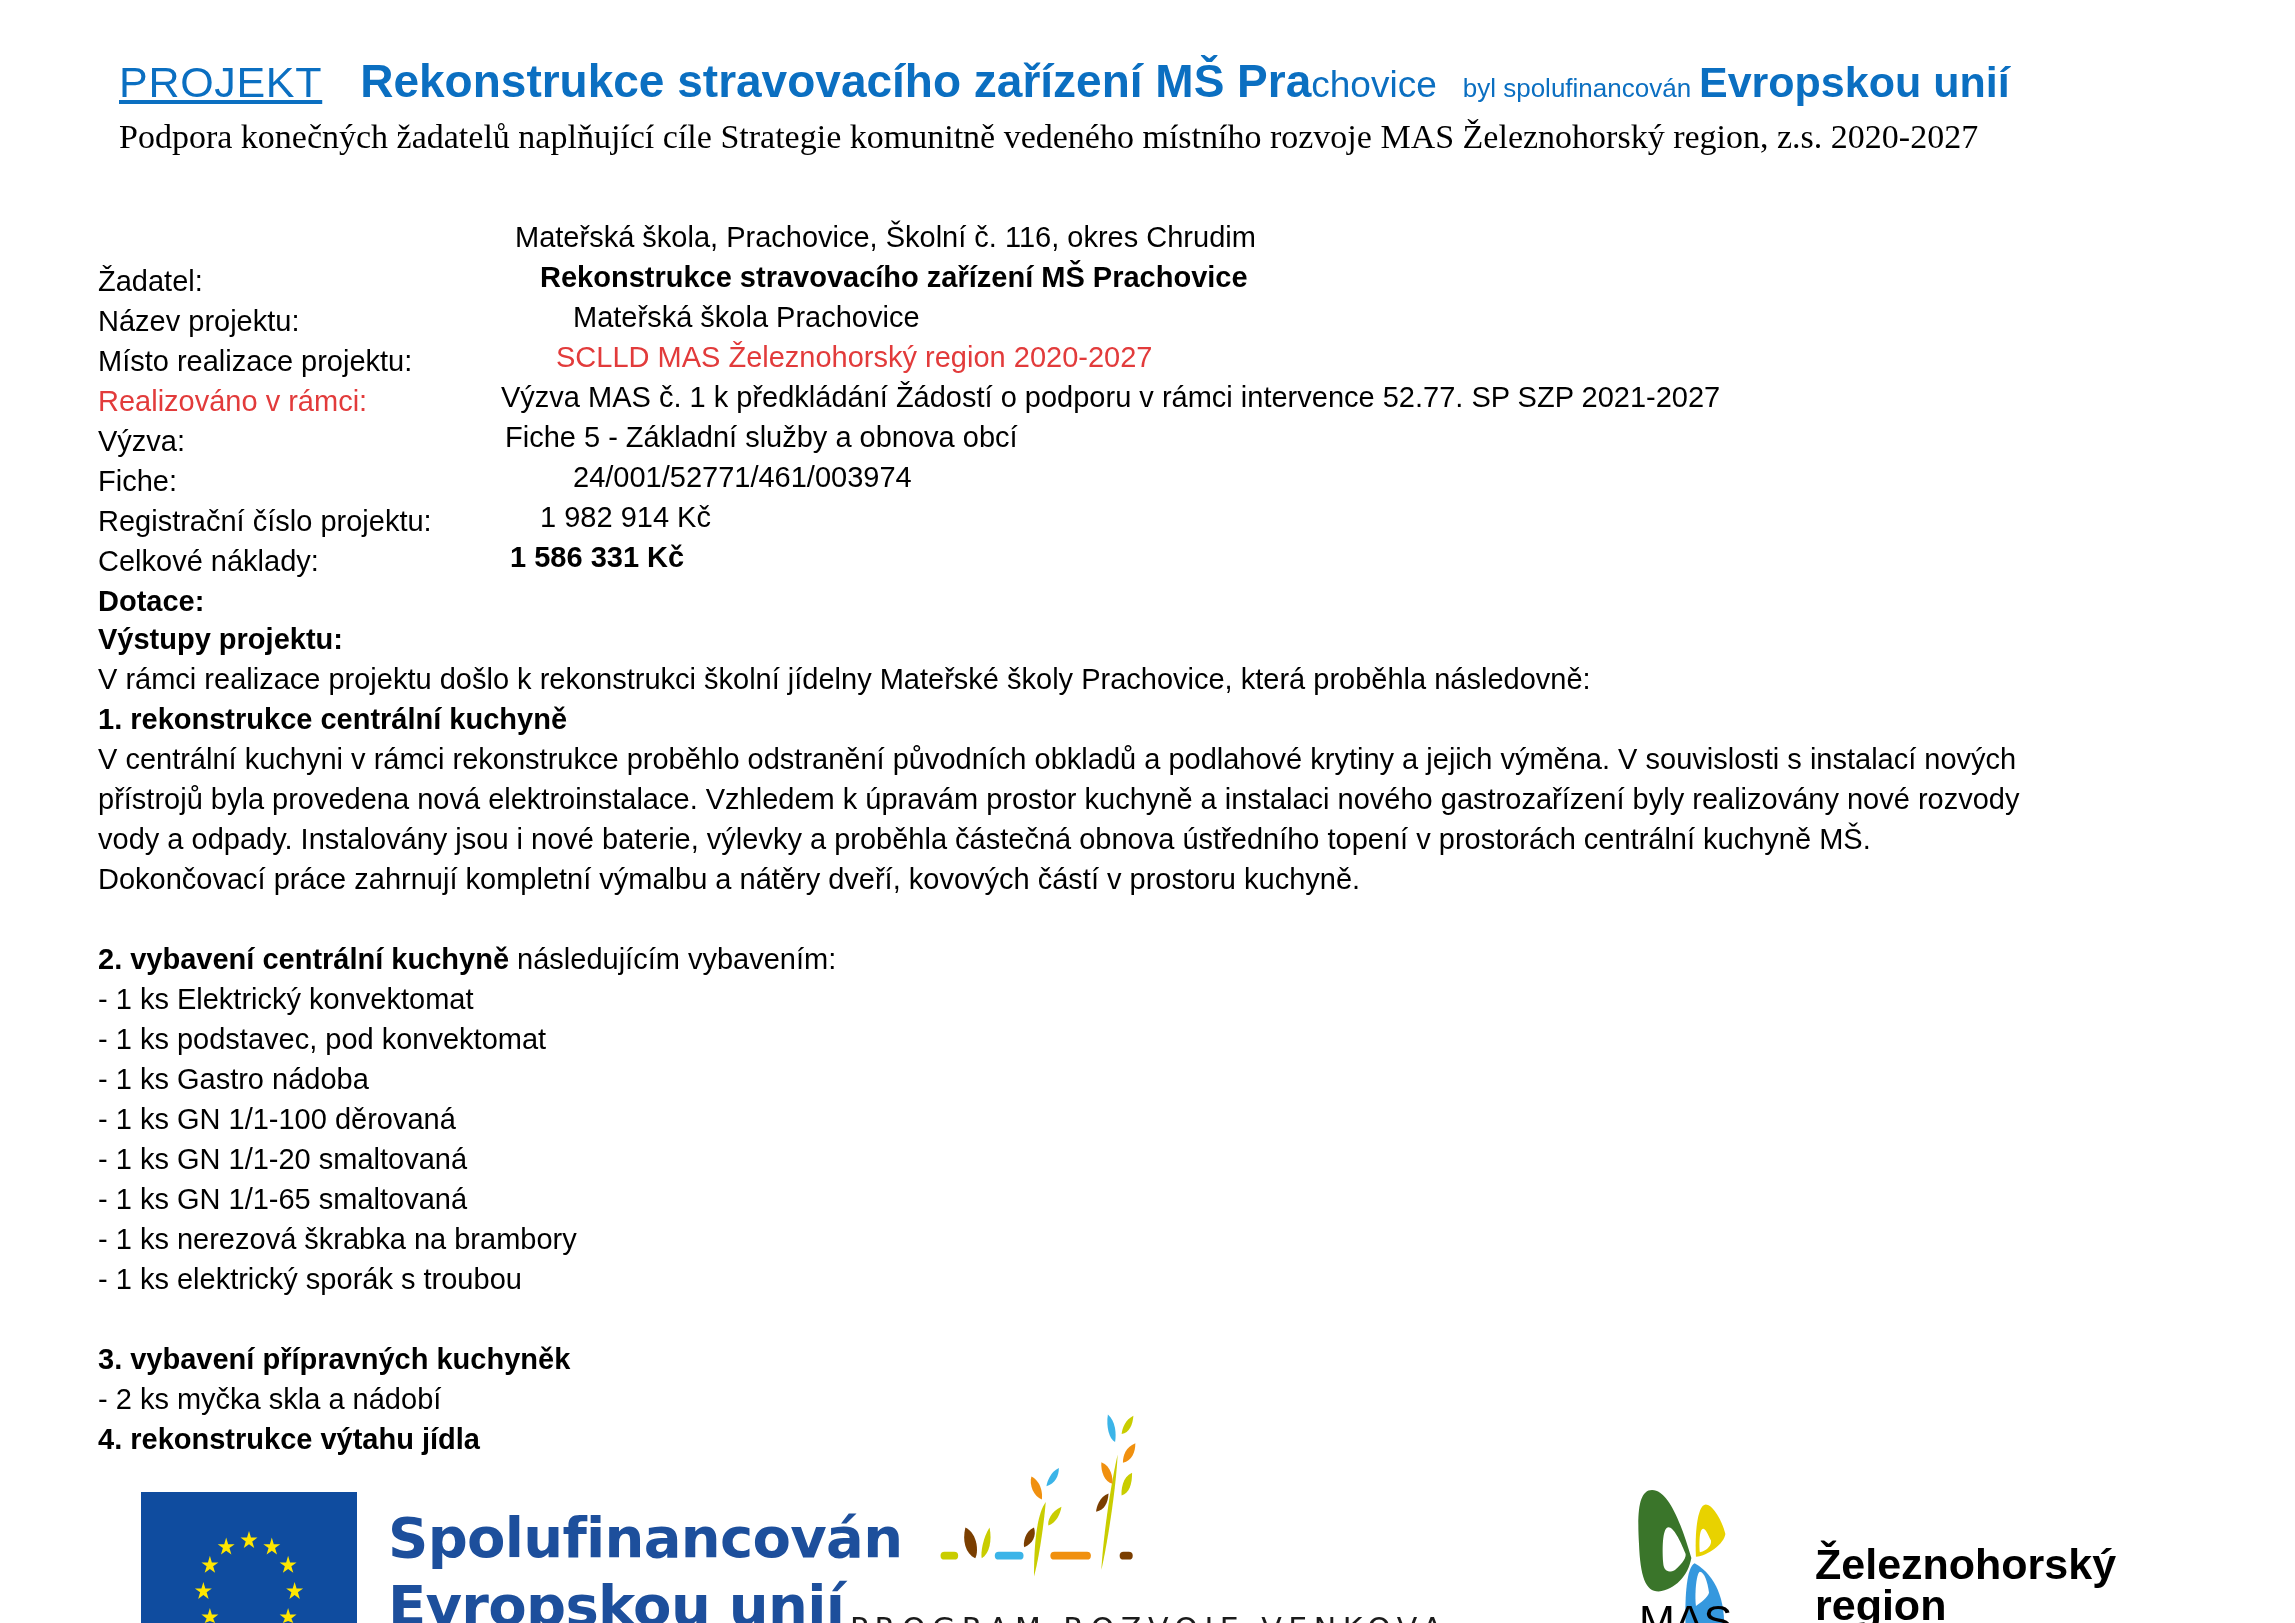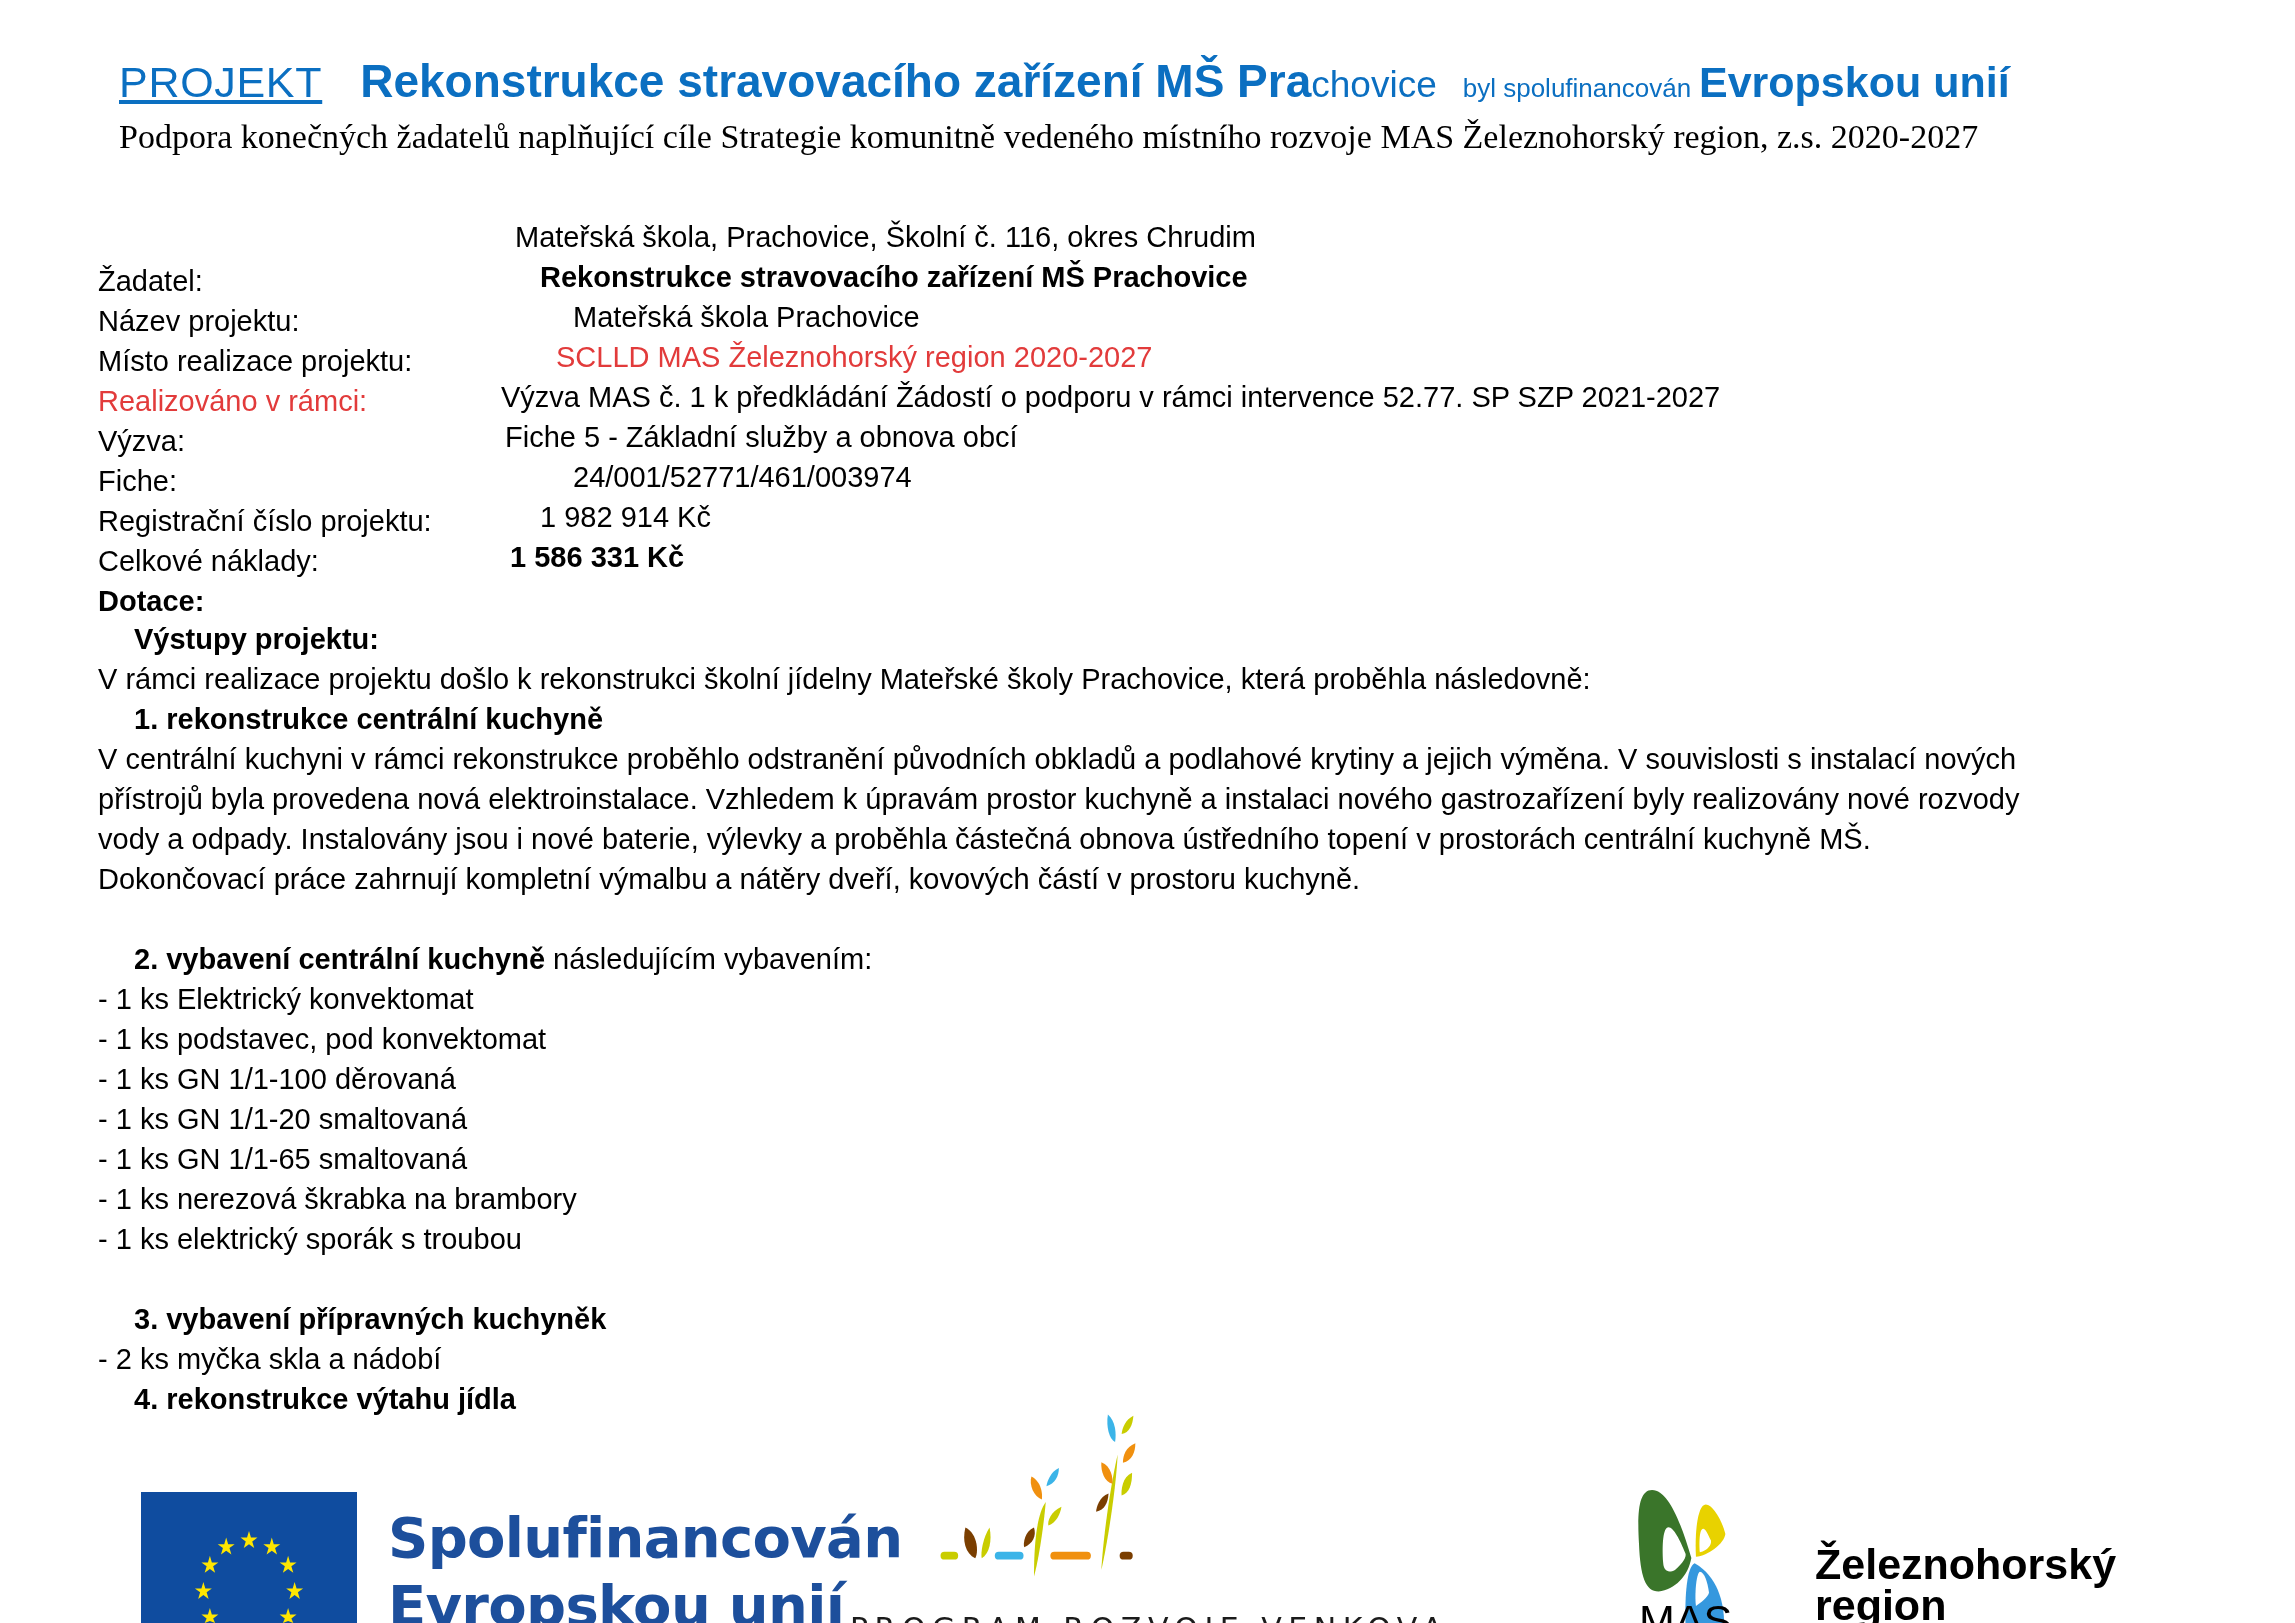--- a/index.html
+++ b/index.html
@@ -25,21 +25,21 @@
   .info { position: absolute; left: 98px; top: 217px; }
   .info-row { position: relative; height: 40px; font-size: 29px; line-height: 40px; white-space: nowrap; }
   .info-row .lbl { position: absolute; left: 0; margin-top: 44px; }
   .info-row .val { position: absolute; }
   .info-row.red { color: #e23b3b; }
   .info-row.bold { font-weight: 700; }
   .info-row .val.bold { font-weight: 700; }
 
   .body-text { position: absolute; left: 98px; top: 619px; width: 2120px; font-size: 29px; line-height: 40px; }
   .body-text .line { white-space: nowrap; height: 40px; }
-  .body-text .b { font-weight: 700; margin-left: 36px; }
+  .body-text .b { font-weight: 700; }
   .body-text .gap { height: 40px; }
 
   
   .eu-logo { position: absolute; left: 141px; top: 1492px; }
   .eu-flag { position: absolute; left: 0; top: 0; width: 216px; height: 131px; background: #0f4c9f; }
   .eu-text { position: absolute; left: 247px; top: 11.8px; color: #1d4f9c; font-size: 56px; font-weight: 700; line-height: 68px; white-space: nowrap; font-family: "DejaVu Sans", sans-serif; letter-spacing: -0.7px; }
   .prv-logo { position: absolute; left: 818px; top: 1387px; width: 687px; height: 236px; }
   .prv-text { position: absolute; left: 850px; top: 1611px; font-size: 30px; letter-spacing: 6.5px; color: #1b1b1b; white-space: nowrap; font-family: "DejaVu Sans", sans-serif; }
   .mas-logo { position: absolute; left: 1603px; top: 1452px; width: 589px; height: 171px; }
   .mas-name { position: absolute; left: 1815px; top: 1544px; font-size: 43px; font-weight: 700; line-height: 41px; white-space: nowrap; font-family: "Liberation Sans", sans-serif; }
@@ -97,20 +97,21 @@
   <div class="line">V rámci realizace projektu došlo k rekonstrukci školní jídelny Mateřské školy Prachovice, která proběhla následovně:</div>
   <div class="line b">1. rekonstrukce centrální kuchyně</div>
   <div class="line">V centrální kuchyni v rámci rekonstrukce proběhlo odstranění původních obkladů a podlahové krytiny a jejich výměna. V souvislosti s instalací nových</div>
   <div class="line">přístrojů byla  provedena nová elektroinstalace. Vzhledem k úpravám prostor kuchyně a instalaci nového gastrozařízení byly realizovány nové rozvody</div>
   <div class="line">vody a odpady. Instalovány jsou i nové baterie, výlevky a proběhla částečná obnova ústředního topení v prostorách centrální kuchyně MŠ.</div>
   <div class="line">Dokončovací práce zahrnují kompletní výmalbu a nátěry dveří, kovových částí v prostoru kuchyně.</div>
   <div class="gap"></div>
   <div class="line"><span class="b">2. vybavení centrální kuchyně</span><span> následujícím vybavením:</span></div>
   <div class="line">- 1 ks Elektrický konvektomat</div>
   <div class="line">- 1 ks podstavec, pod konvektomat</div>
+  <div class="line">- 1 ks Gastro nádoba</div>
   <div class="line">- 1 ks GN 1/1-100 děrovaná</div>
   <div class="line">- 1 ks GN 1/1-20 smaltovaná</div>
   <div class="line">- 1 ks GN 1/1-65 smaltovaná</div>
   <div class="line">- 1 ks nerezová škrabka na brambory</div>
   <div class="line">- 1 ks elektrický sporák s troubou</div>
   <div class="gap"></div>
   <div class="line b">3. vybavení přípravných kuchyněk</div>
   <div class="line">- 2 ks myčka skla a nádobí</div>
   <div class="line b">4. rekonstrukce výtahu jídla</div>
 </div>

